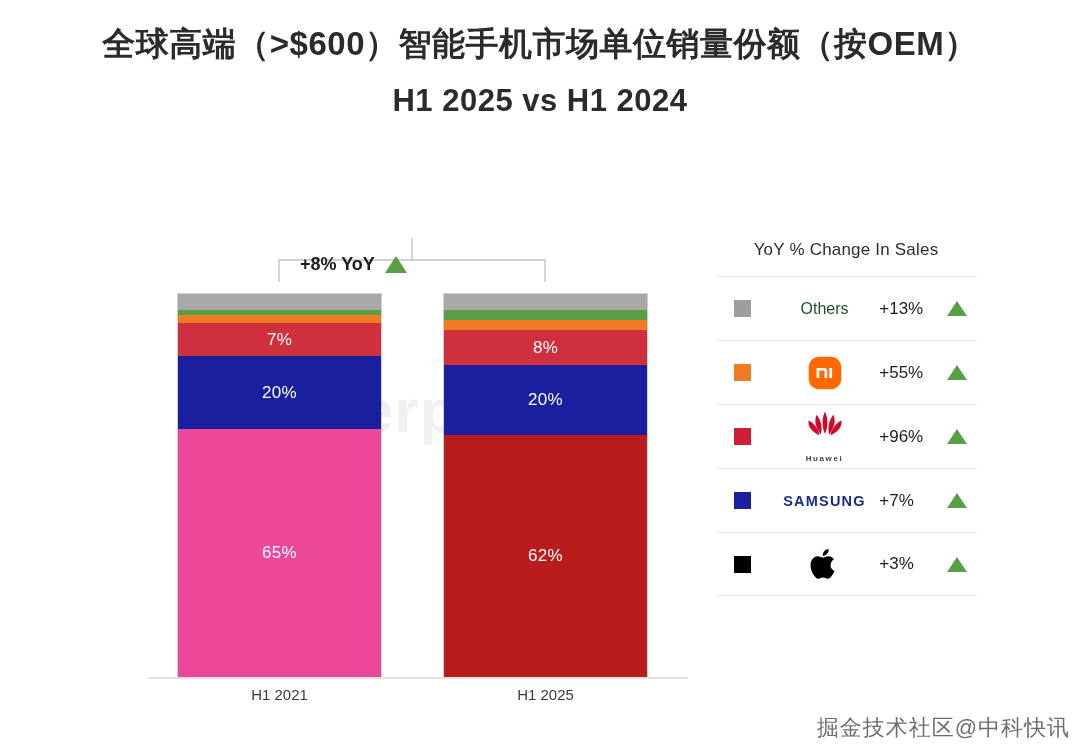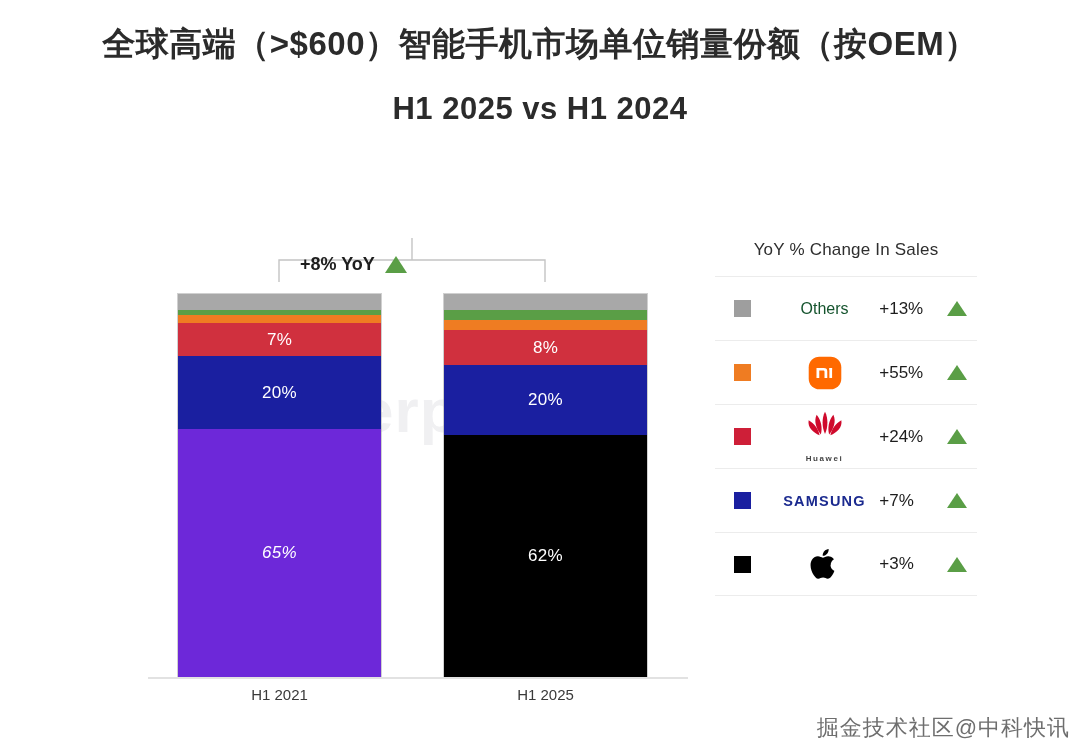--- a/index.html
+++ b/index.html
@@ -14,21 +14,21 @@
   
   .title-block {
     position: absolute; left: 70px; top: 18px; width: 940px;
     text-align: center;
   }
   .title-main {
     font-size: 33px; font-weight: bold; color: #2b2b2b;
     line-height: 1.55; letter-spacing: 0.5px;
   }
   .title-sub {
-    margin-top: 22px;
+    margin-top: 14px;
     font-size: 31px; font-weight: bold; color: #2b2b2b;
     letter-spacing: 0.5px;
   }
 
   
   .chart-area { position: absolute; left: 0; top: 230px; width: 700px; height: 500px; }
 
   .watermark-bg {
     position: absolute; left: 175px; top: 145px;
     font-size: 62px; font-weight: bold; color: #f0f0f2;
@@ -145,30 +145,30 @@
     </svg>
 
     <div class="plot">
 
       <div class="bar bar-2024" style="top:64px; height:383px;">
         <div class="seg" style="height:16px; background:#a8a8a8;"></div>
         <div class="seg" style="height:5px;  background:#5a9e46;"></div>
         <div class="seg" style="height:8px;  background:#ef7c22;"></div>
         <div class="seg" style="height:33px; background:#d0303e;">7%</div>
         <div class="seg" style="height:73px; background:#1a1fa0;">20%</div>
-        <div class="seg" style="flex:1;     background:#6d28d9;font-style:italic;">65%</div>
+        <div class="seg" style="flex:1;     background:#ec4899;">65%</div>
       </div>
 
       <div class="bar bar-2025" style="top:64px; height:383px;">
         <div class="seg" style="height:16px; background:#a8a8a8;"></div>
         <div class="seg" style="height:10px; background:#5a9e46;"></div>
         <div class="seg" style="height:10px; background:#ef7c22;"></div>
         <div class="seg" style="height:35px; background:#d0303e;">8%</div>
         <div class="seg" style="height:70px; background:#1a1fa0;">20%</div>
-        <div class="seg" style="flex:1;     background:#000000;">62%</div>
+        <div class="seg" style="flex:1;     background:#b91c1c;">62%</div>
       </div>
 
       <div class="axis-line"></div>
       <div class="xlabel xlabel-2024">H1 2021</div>
       <div class="xlabel xlabel-2025">H1 2025</div>
     </div>
   </div>
 
   <div class="legend">
     <div class="legend-title">YoY % Change In Sales</div>
@@ -214,21 +214,21 @@
           <svg width="40" height="26" viewBox="0 0 60 38">
             <path fill="#cf0a2c" d="M30 2c2.6 5 3.6 10.4 3.6 16.2 0 6.4-1.2 12-3.6 17.3-2.4-5.3-3.6-10.9-3.6-17.3C26.4 12.4 27.4 7 30 2z"></path>
             <path fill="#cf0a2c" d="M17.5 6.5c3.6 4.2 5.6 9 6.7 14.3 1.1 5.5.9 10.6-.4 15.4-3.6-4.3-6-9.1-7.4-14.2-1.4-5.2-1.3-10.3 1.1-15.5z"></path>
             <path fill="#cf0a2c" d="M42.5 6.5c2.4 5.2 2.5 10.3 1.1 15.5-1.4 5.1-3.8 9.9-7.4 14.2-1.3-4.8-1.5-9.9-.4-15.4 1.1-5.3 3.1-10.1 6.7-14.3z"></path>
             <path fill="#cf0a2c" d="M5.5 15c4.6 2.6 8.2 6 11.1 10.1 2.9 4.2 4.6 8.3 5.3 12.4-5-1.9-9.2-4.8-12.5-8.6C6.1 25.1 4.5 20.4 5.5 15z"></path>
             <path fill="#cf0a2c" d="M54.5 15c1 5.4-.6 10.1-3.9 13.9-3.3 3.8-7.5 6.7-12.5 8.6.7-4.1 2.4-8.2 5.3-12.4C46.3 21 49.9 17.6 54.5 15z"></path>
           </svg>
           <span class="huawei-txt">Huawei</span>
         </span>
       </span>
-      <span class="pct-cell">+24%</span>
+      <span class="pct-cell">+96%</span>
       <span class="arrow-cell">
         <span class="tri-up-sm"></span>
       </span>
     </div>
 
     <div class="legend-row">
       <span class="sw-cell">
         <span class="swatch" style="background:#1a1fa0"></span>
       </span>
       <span class="brand-cell">

